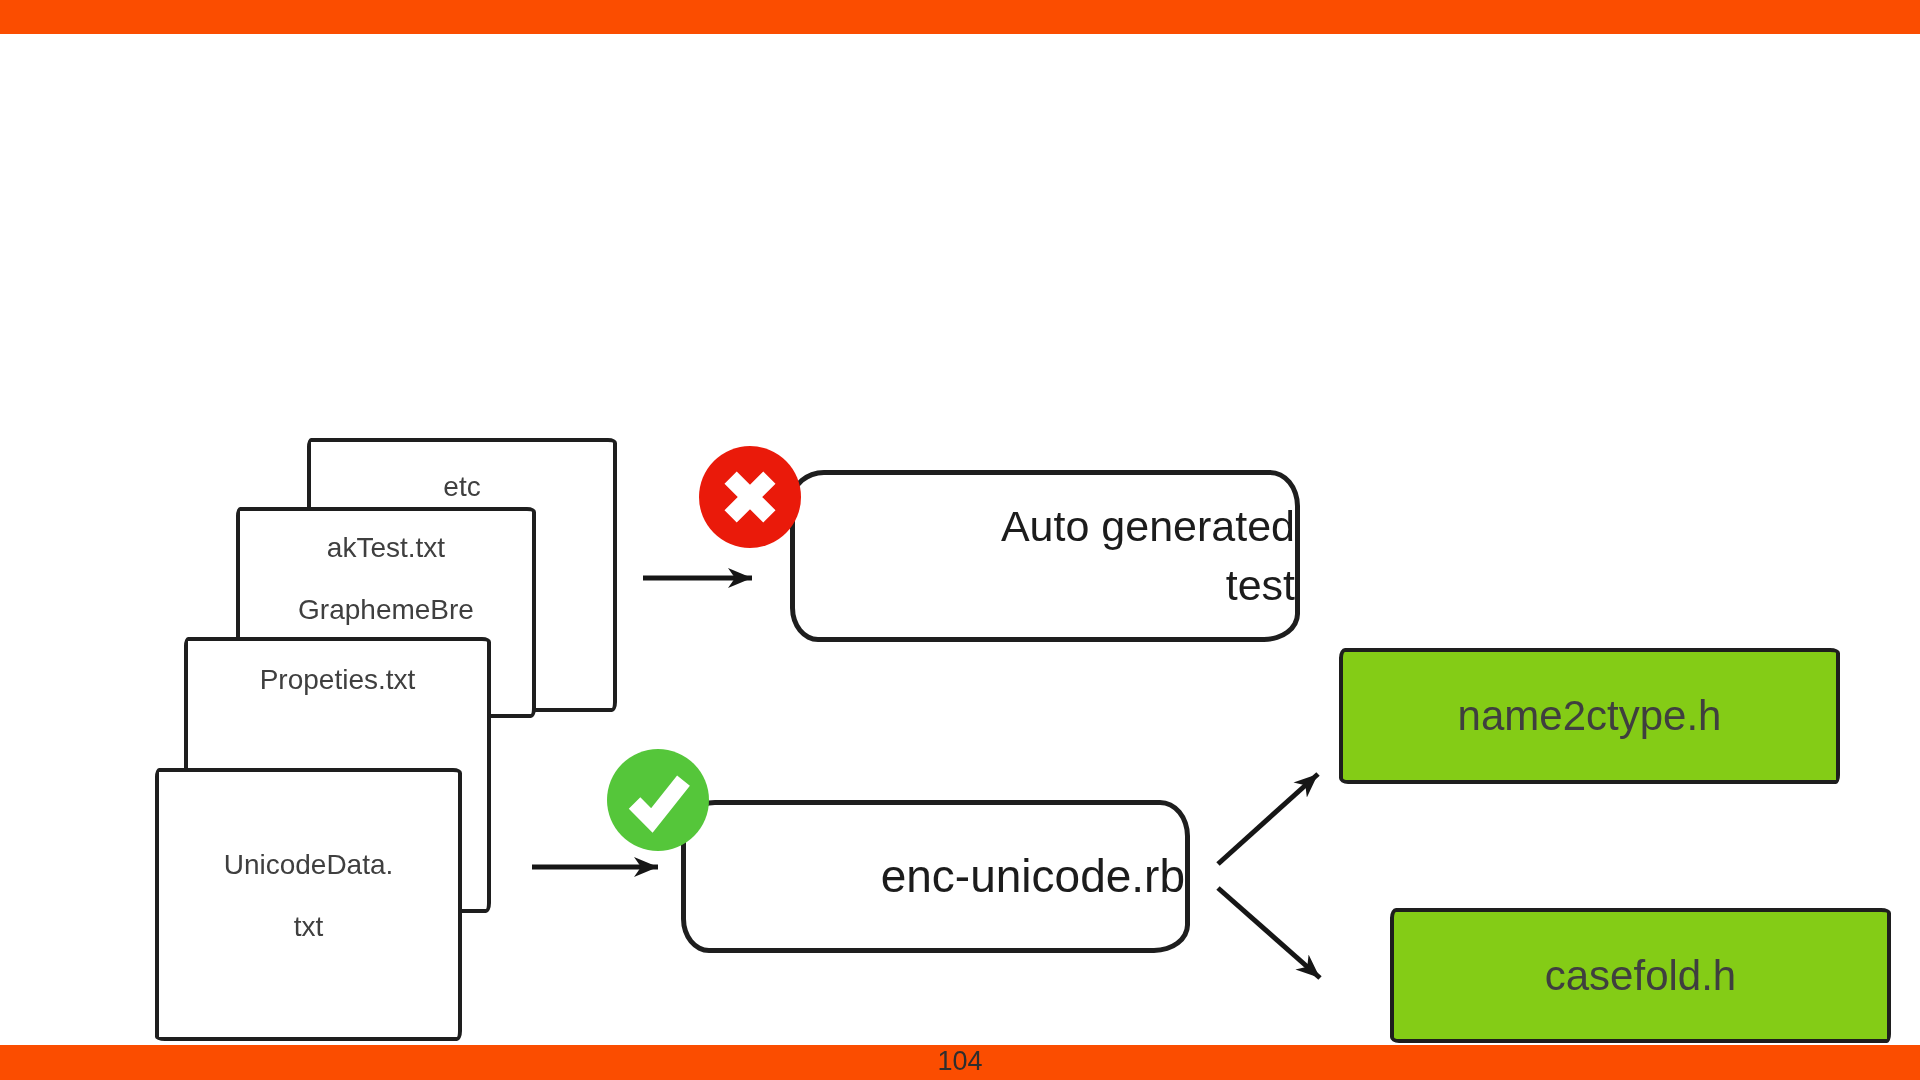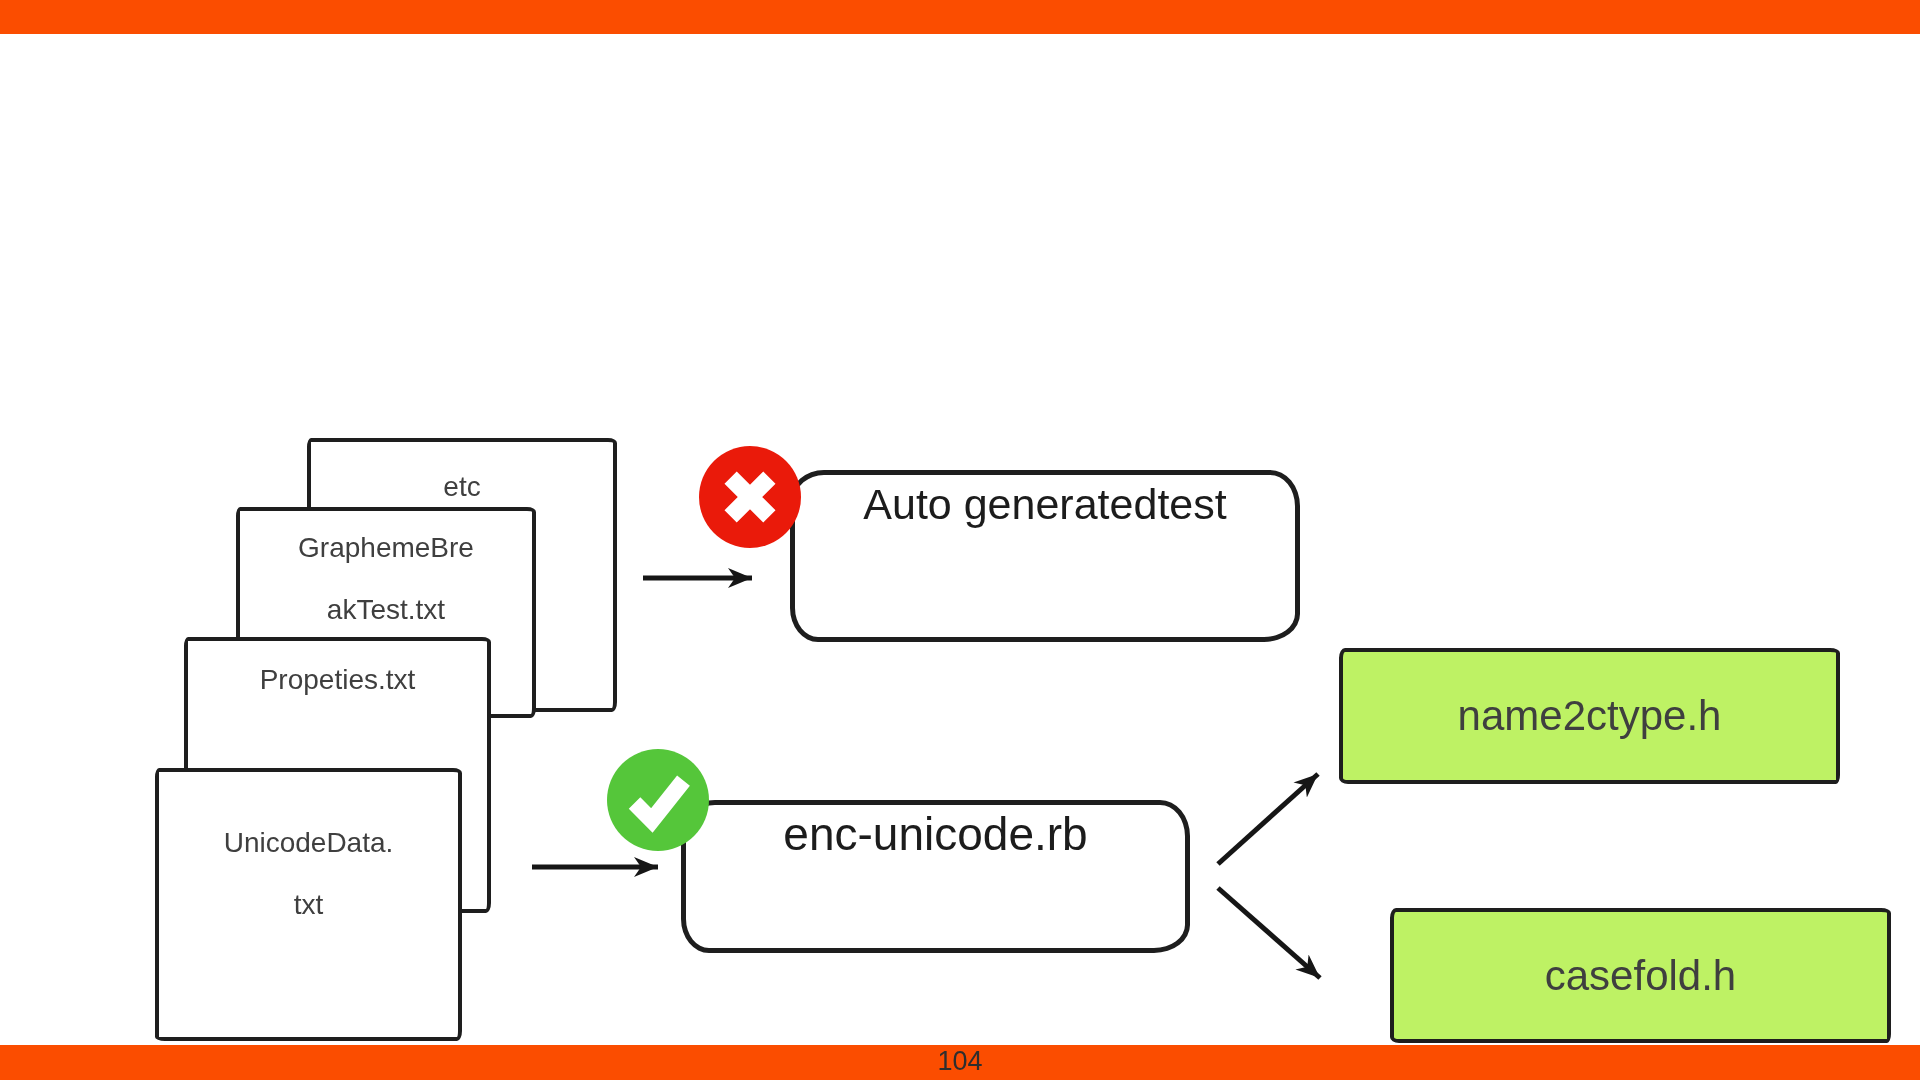--- a/index.html
+++ b/index.html
@@ -62,47 +62,47 @@
     font-size: 28px;
     line-height: 62px;
   }
   .round-box {
     position: absolute;
     background: #ffffff;
     border: 5px solid var(--box-border, #1e1e1e);
     border-radius: 34px 30px 36px 28px / 30px 36px 28px 34px;
     box-sizing: border-box;
     display: flex;
-    flex-direction: row;
-    align-items: flex-start;
+    flex-direction: column;
+    align-items: flex-end;
     justify-content: center;
     text-align: center;
     color: var(--dark-text, #1c1c1c);
   }
   .flow-label {
     display: block;
     font-size: 43px;
     line-height: 59px;
   }
   .output-box {
     position: absolute;
-    background: #bef264;
+    background: #84cc16;
     border: 4px solid var(--box-border, #1e1e1e);
     border-radius: 6px 10px 4px 9px / 10px 5px 9px 6px;
     box-sizing: border-box;
     display: flex;
     align-items: center;
     justify-content: center;
     color: var(--label-color, #3f3f3f);
     font-size: 42px;
   }
   #box-etc        { left: 307px; top: 438px; width: 310px; height: 274px; z-index: 1; padding-top: 14px; }
   #box-grapheme   { left: 236px; top: 507px; width: 300px; height: 211px; z-index: 2; padding-top: 6px;  }
   #box-derived    { left: 184px; top: 637px; width: 307px; height: 276px; z-index: 3; padding-top: 8px;  }
-  #box-unicode    { left: 155px; top: 768px; width: 307px; height: 273px; z-index: 4; padding-top: 40px; }
+  #box-unicode    { left: 155px; top: 768px; width: 307px; height: 273px; z-index: 4; padding-top: 62px; }
   #box-auto       { left: 790px; top: 470px; width: 510px; height: 172px; z-index: 5; }
   #box-enc        { left: 681px; top: 800px; width: 509px; height: 153px; z-index: 5; }
   #box-enc .flow-label { font-size: 46px; }
   #box-name2ctype { left: 1339px; top: 648px; width: 501px; height: 136px; z-index: 5; }
   #box-casefold   { left: 1390px; top: 908px; width: 501px; height: 135px; z-index: 5; }
   .status-icon {
     position: absolute;
     width: 102px; height: 102px;
     z-index: 6;
   }
@@ -125,22 +125,22 @@
 
 <div id="slide">
 
   <div class="top-bar"></div>
 
 
   <div class="sketch-box" id="box-etc">
     <span class="file-label">etc</span>
   </div>
   <div class="sketch-box" id="box-grapheme">
+    <span class="file-label">akTest.txt</span>
     <span class="file-label">GraphemeBre</span>
-    <span class="file-label">akTest.txt</span>
   </div>
   <div class="sketch-box" id="box-derived">
     <span class="file-label">Propeties.txt</span>
   </div>
   <div class="sketch-box" id="box-unicode">
     <span class="file-label">UnicodeData.</span>
     <span class="file-label">txt</span>
   </div>
 
   <div class="round-box" id="box-auto">

